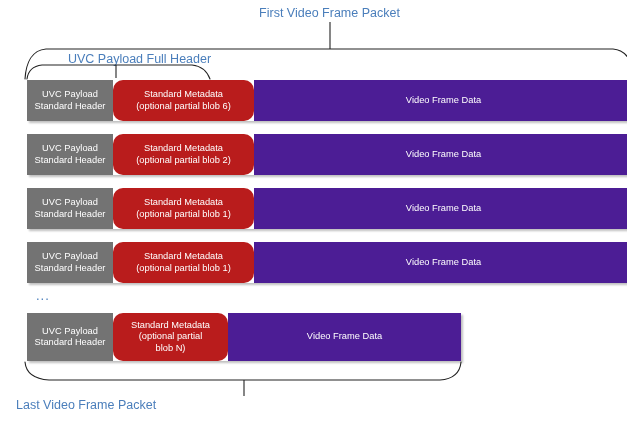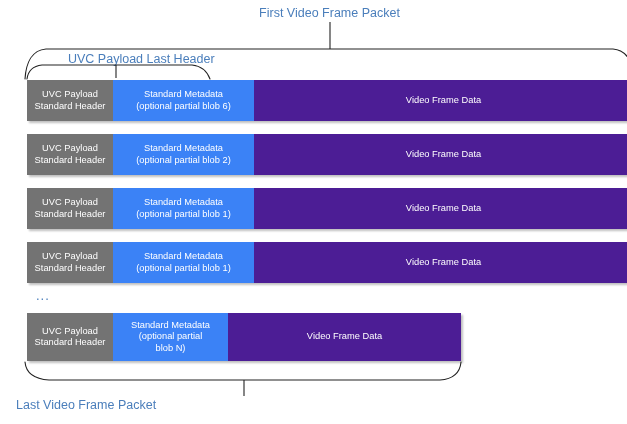--- a/index.html
+++ b/index.html
@@ -69,42 +69,42 @@
     justify-content: center;
     text-align: center;
     color: #ffffff;
     font-size: 9.3px;
     line-height: 11.5px;
     font-family: "Liberation Sans", sans-serif;
     overflow: hidden;
     padding: 0 2px;
   }
   .seg-header { background: #737373; }
-  .seg-meta   { background: #3b82f6; }
+  .seg-meta   { background: #b91c1c; border-radius: 10px; }
   .seg-data   { background: #4c1d95; }
 
   .seg-text { display: block; }
 
   svg.overlay {
     position: absolute;
     left: 0;
     top: 0;
     width: 627px;
     height: 424px;
     pointer-events: none;
   }
 </style>
 </head>
 <body>
 
 <div id="diagram">
 
   <div class="callout-label" id="top-caption">First Video Frame Packet</div>
 
-  <div class="callout-label" id="header-label">UVC Payload Last Header</div>
+  <div class="callout-label" id="header-label">UVC Payload Full Header</div>
 
   <div class="callout-label" id="ellipsis">...</div>
 
   <div class="packet-row" style="left:11px; top:80px; width:606px;">
     <div class="seg seg-header" style="width:86px;">
       <span>
         <span class="seg-text">UVC Payload</span>
         <span class="seg-text">Standard Header</span>
       </span>
     </div>

